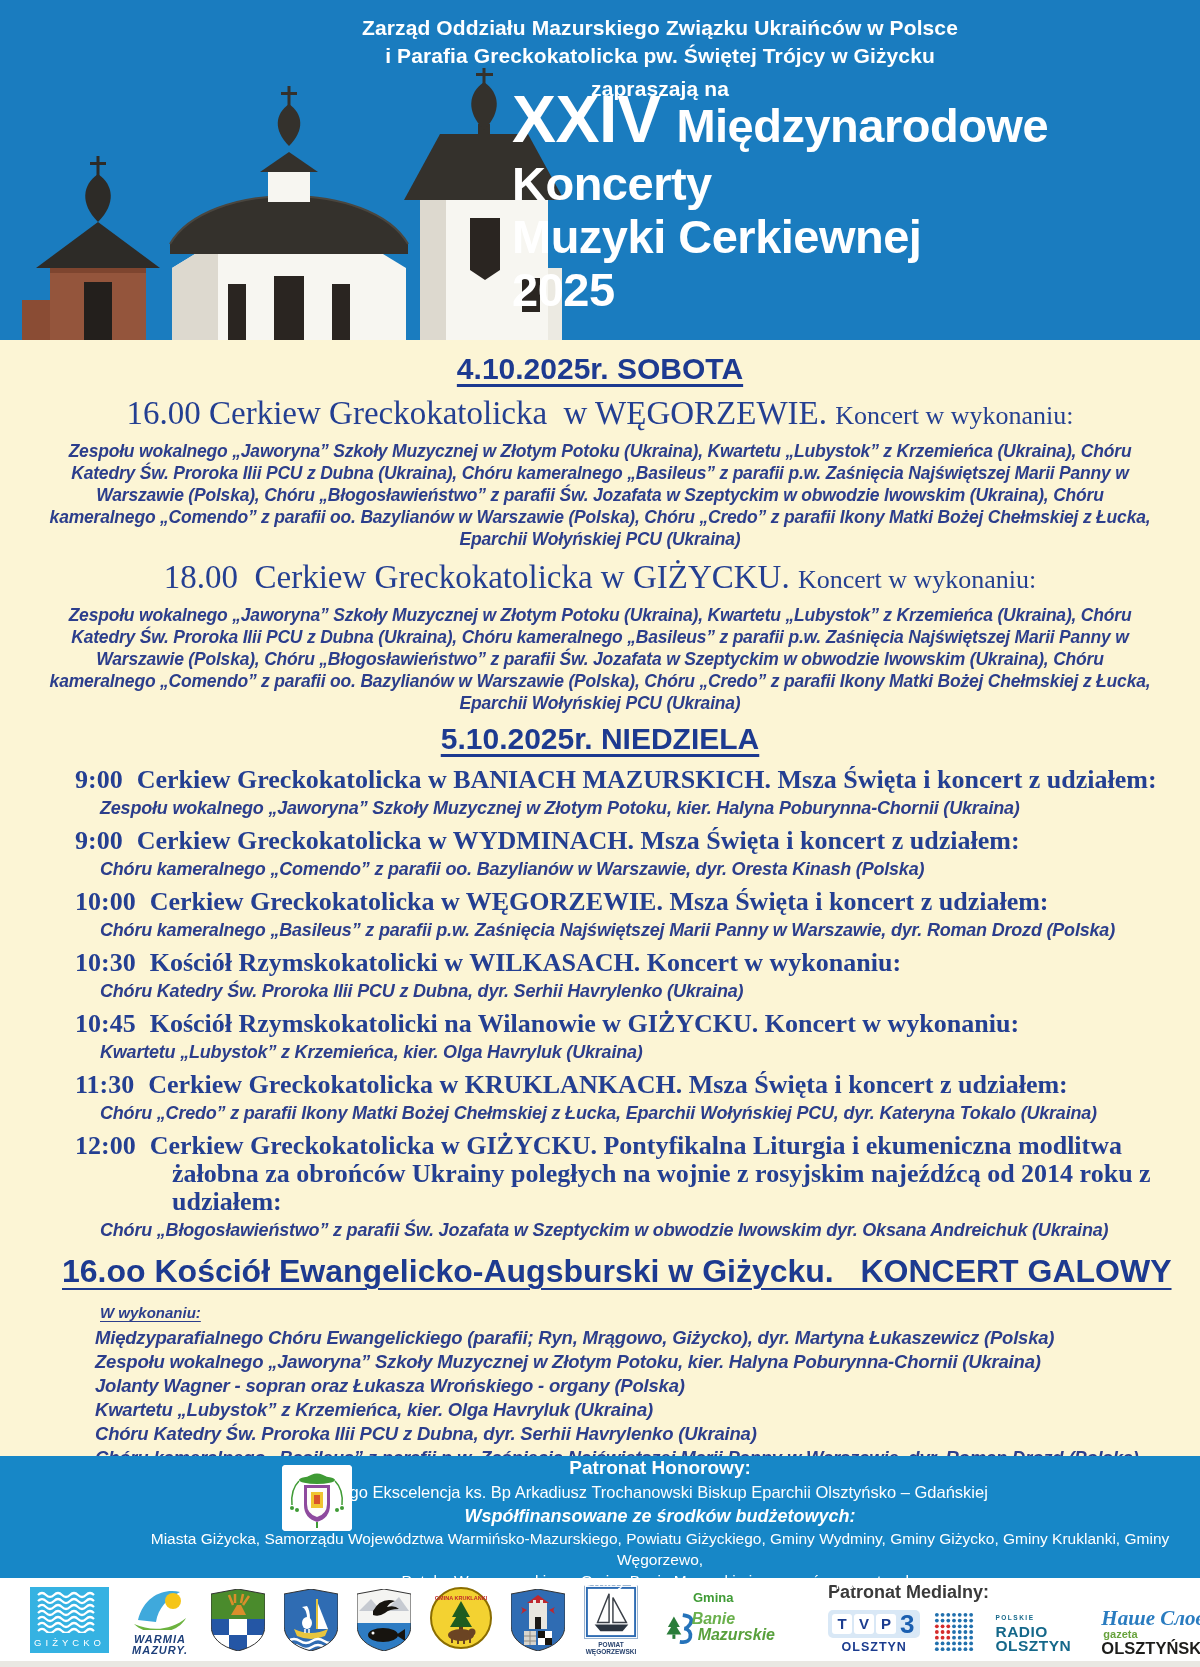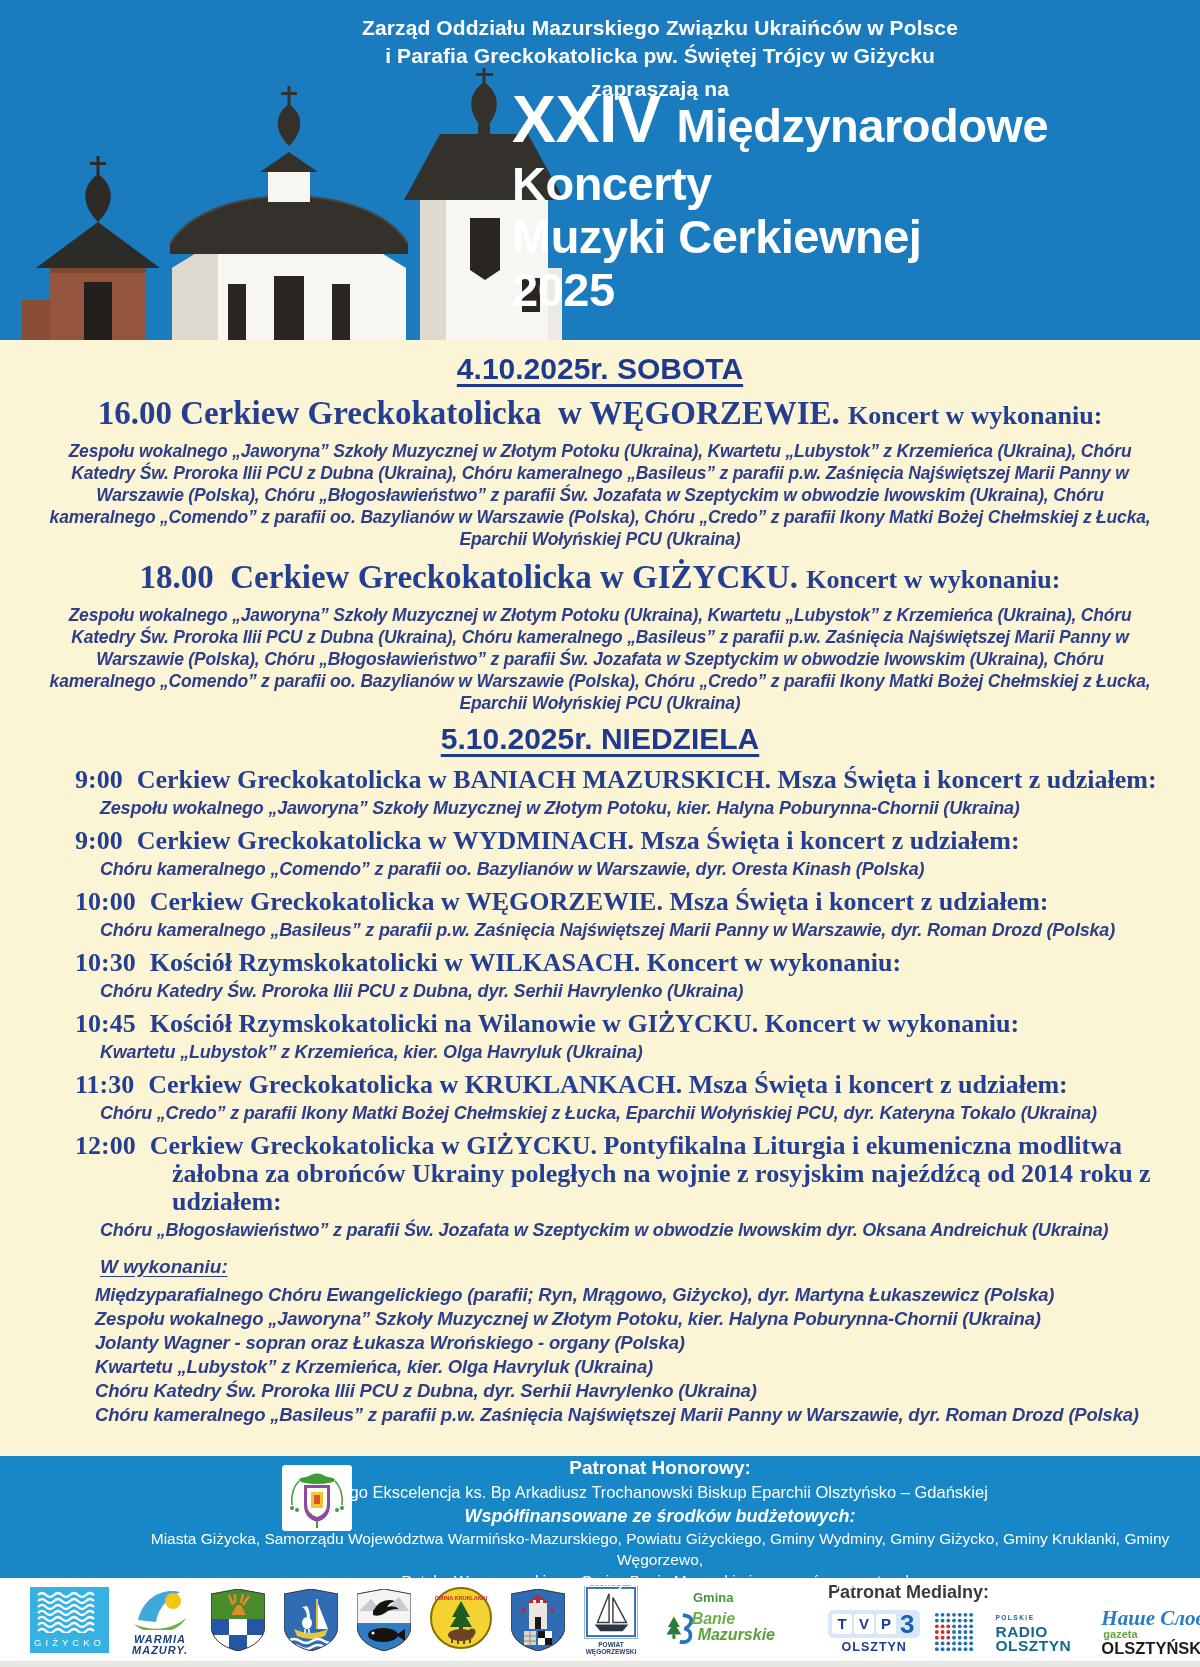--- a/index.html
+++ b/index.html
@@ -19,41 +19,41 @@
   .title .t1 { display:flex; align-items:baseline; gap:16px; margin-bottom:4px; }
   .title .num { font-size:66px; line-height:1; }
   .title .word { font-size:47px; }
   .title .t2 { font-size:47px; line-height:53px; }
   
   .body { height:1116px; padding-top:12px; overflow:hidden; }
   .date-h { text-align:center; font-size:30px; font-weight:bold; color:#1d3a90;
             text-decoration:underline; text-decoration-thickness:3px; text-underline-offset:5px;
             line-height:34px; }
   .sat-event { margin-top:8px; }
-  .sat-head { text-align:center; font-family:"Liberation Serif", serif; font-weight:bold;
+  .sat-head { text-align:center; font-family:"Liberation Serif", serif; font-weight:normal;
               color:#243f92; font-size:33px; line-height:38px; white-space:pre-wrap; }
   .sat-head .suffix { font-size:26px; }
   .sat-performers { width:1108px; margin:5px auto 8px; text-align:center;
                     font-style:italic; font-weight:bold; color:#2c3e8c;
                     font-size:17.5px; line-height:22px; letter-spacing:-.2px; }
   .niedziela { margin-top:8px; }
   .entries { margin-top:10px; }
   .s-entry { margin-bottom:7px; }
   .s-head { font-family:"Liberation Serif", serif; font-weight:bold; color:#243f92;
             font-size:26px; line-height:28px; padding-left:172px; text-indent:-97px;
             padding-right:40px; }
   .s-head .s-time { margin-right:14px; }
   .s-detail { margin:3px 40px 0 100px; font-style:italic; font-weight:bold;
               color:#2c3e8c; font-size:18px; line-height:23px; letter-spacing:-.2px; }
   .gala { margin-top:10px; }
   .gala-h { margin-left:62px; font-size:32px; font-weight:bold; color:#1d3a90;
             white-space:pre-wrap; line-height:38px;
             text-decoration:underline; text-decoration-thickness:2px; text-underline-offset:6px; }
   .gala-lead { margin:14px 0 5px 100px; font-style:italic; font-weight:bold; color:#2c3e8c;
-               font-size:19px; text-decoration:underline; text-underline-offset:3px; }
+               font-size:15px; text-decoration:underline; text-underline-offset:3px; }
   .gala-list .g-line { margin-left:95px; font-style:italic; font-weight:bold; color:#2c3e8c;
                        font-size:18.5px; line-height:24px; letter-spacing:-.2px; }
   
   .footer { position:relative; height:122px; background:#1787c7; color:#fff; text-align:center;
             }
   .footer .inner { margin-left:120px; }
   .crest-box { position:absolute; left:282px; top:9px; width:70px; height:66px;
                background:#fff; border-radius:4px; }
   .f-label { font-weight:bold; font-size:19px; line-height:24px; }
   .f-text  { font-size:16.5px; line-height:24px; }
@@ -214,20 +214,21 @@
           <div class="s-detail">Chóru „Credo” z parafii Ikony Matki Bożej Chełmskiej z Łucka, Eparchii Wołyńskiej PCU, dyr. Kateryna Tokalo (Ukraina)</div>
         </div>
 
         <div class="s-entry">
           <div class="s-head"><span class="s-time">12:00</span><span class="s-title">Cerkiew Greckokatolicka w GIŻYCKU. Pontyfikalna Liturgia i ekumeniczna modlitwa żałobna za obrońców Ukrainy poległych na wojnie z rosyjskim najeźdźcą od 2014 roku z udziałem:</span></div>
           <div class="s-detail">Chóru „Błogosławieństwo” z parafii Św. Jozafata w Szeptyckim w obwodzie lwowskim dyr. Oksana Andreichuk (Ukraina)</div>
         </div>
       </div>
 
     <div class="gala">
+      <div class="gala-h">16.oo Kościół Ewangelicko-Augsburski w Giżycku.   KONCERT GALOWY</div>
       <div class="gala-lead">W wykonaniu:</div>
       <div class="gala-list">
 
           <div class="g-line">Międzyparafialnego Chóru Ewangelickiego (parafii; Ryn, Mrągowo, Giżycko), dyr. Martyna Łukaszewicz (Polska)</div>
 
           <div class="g-line">Zespołu wokalnego „Jaworyna” Szkoły Muzycznej w Złotym Potoku, kier. Halyna Poburynna-Chornii (Ukraina)</div>
 
           <div class="g-line">Jolanty Wagner - sopran oraz Łukasza Wrońskiego - organy (Polska)</div>
 
           <div class="g-line">Kwartetu „Lubystok” z Krzemieńca, kier. Olga Havryluk (Ukraina)</div>

